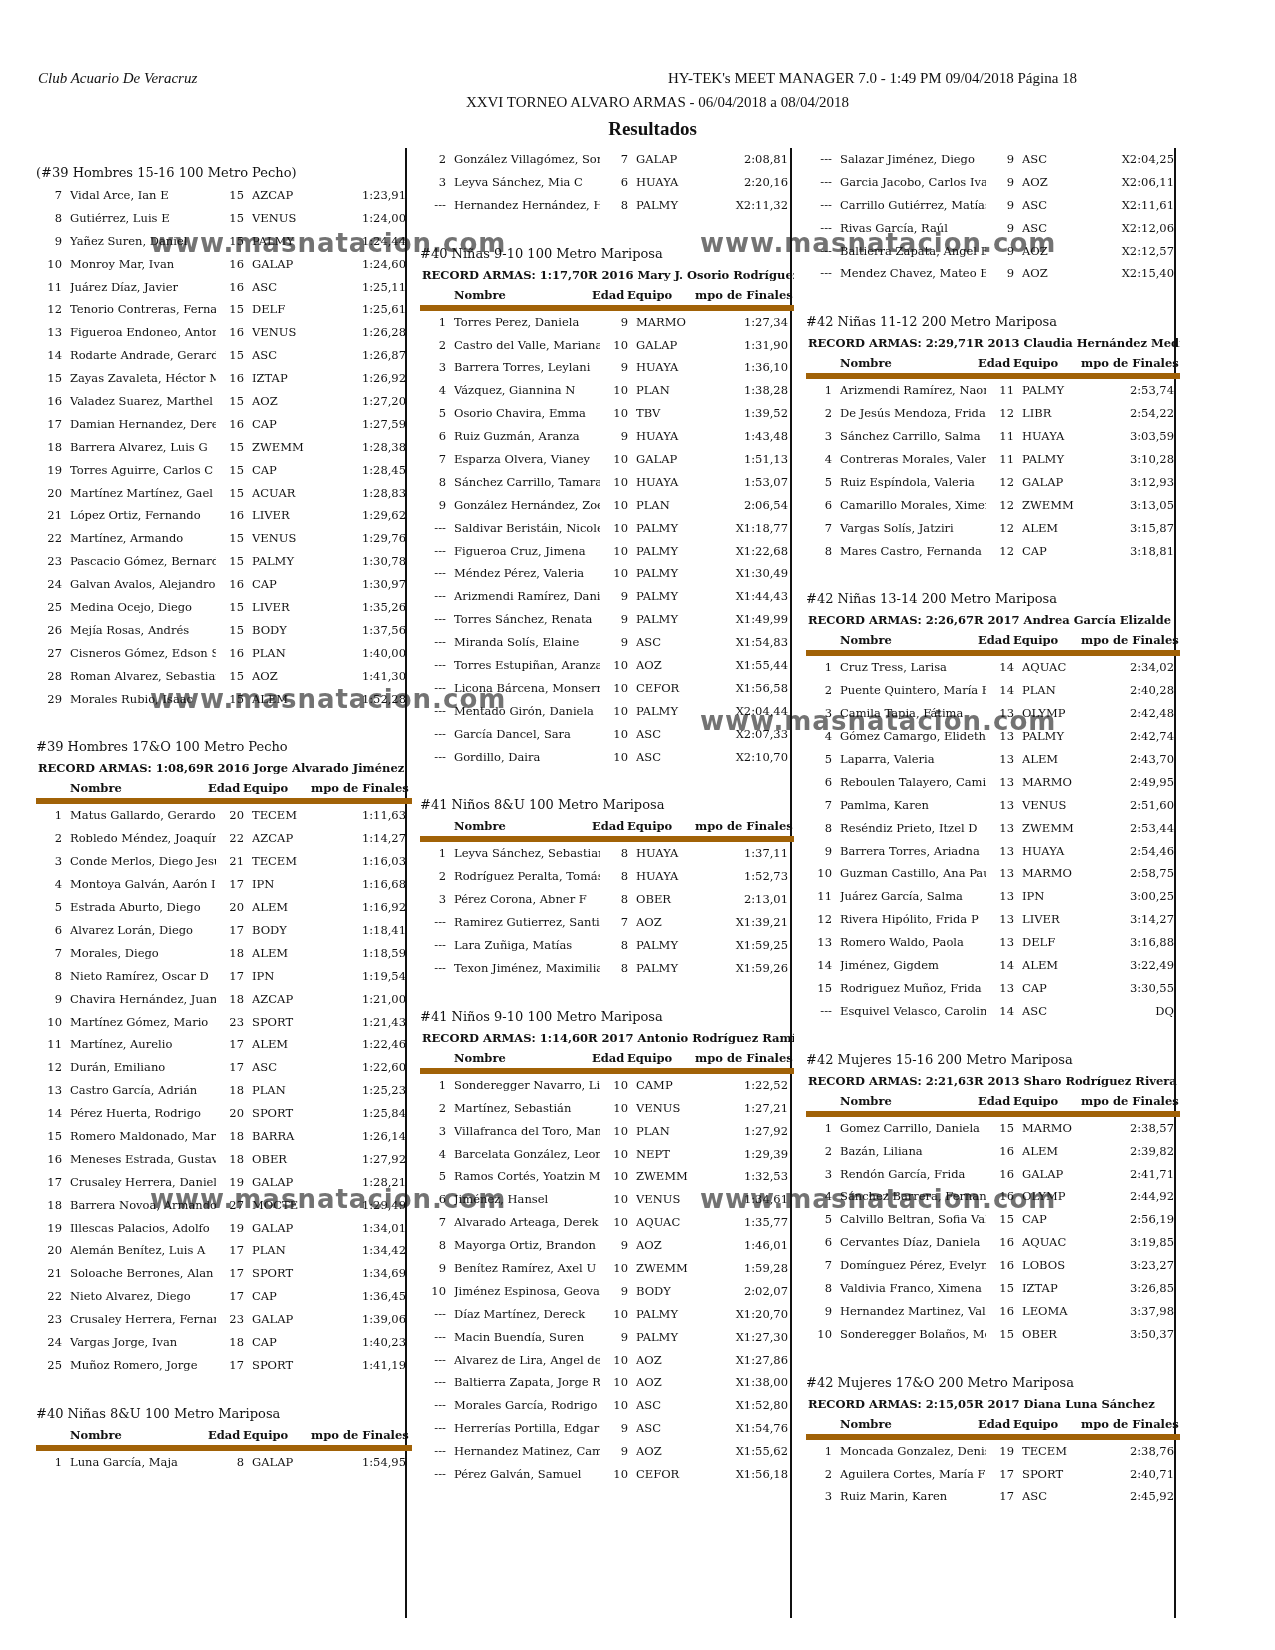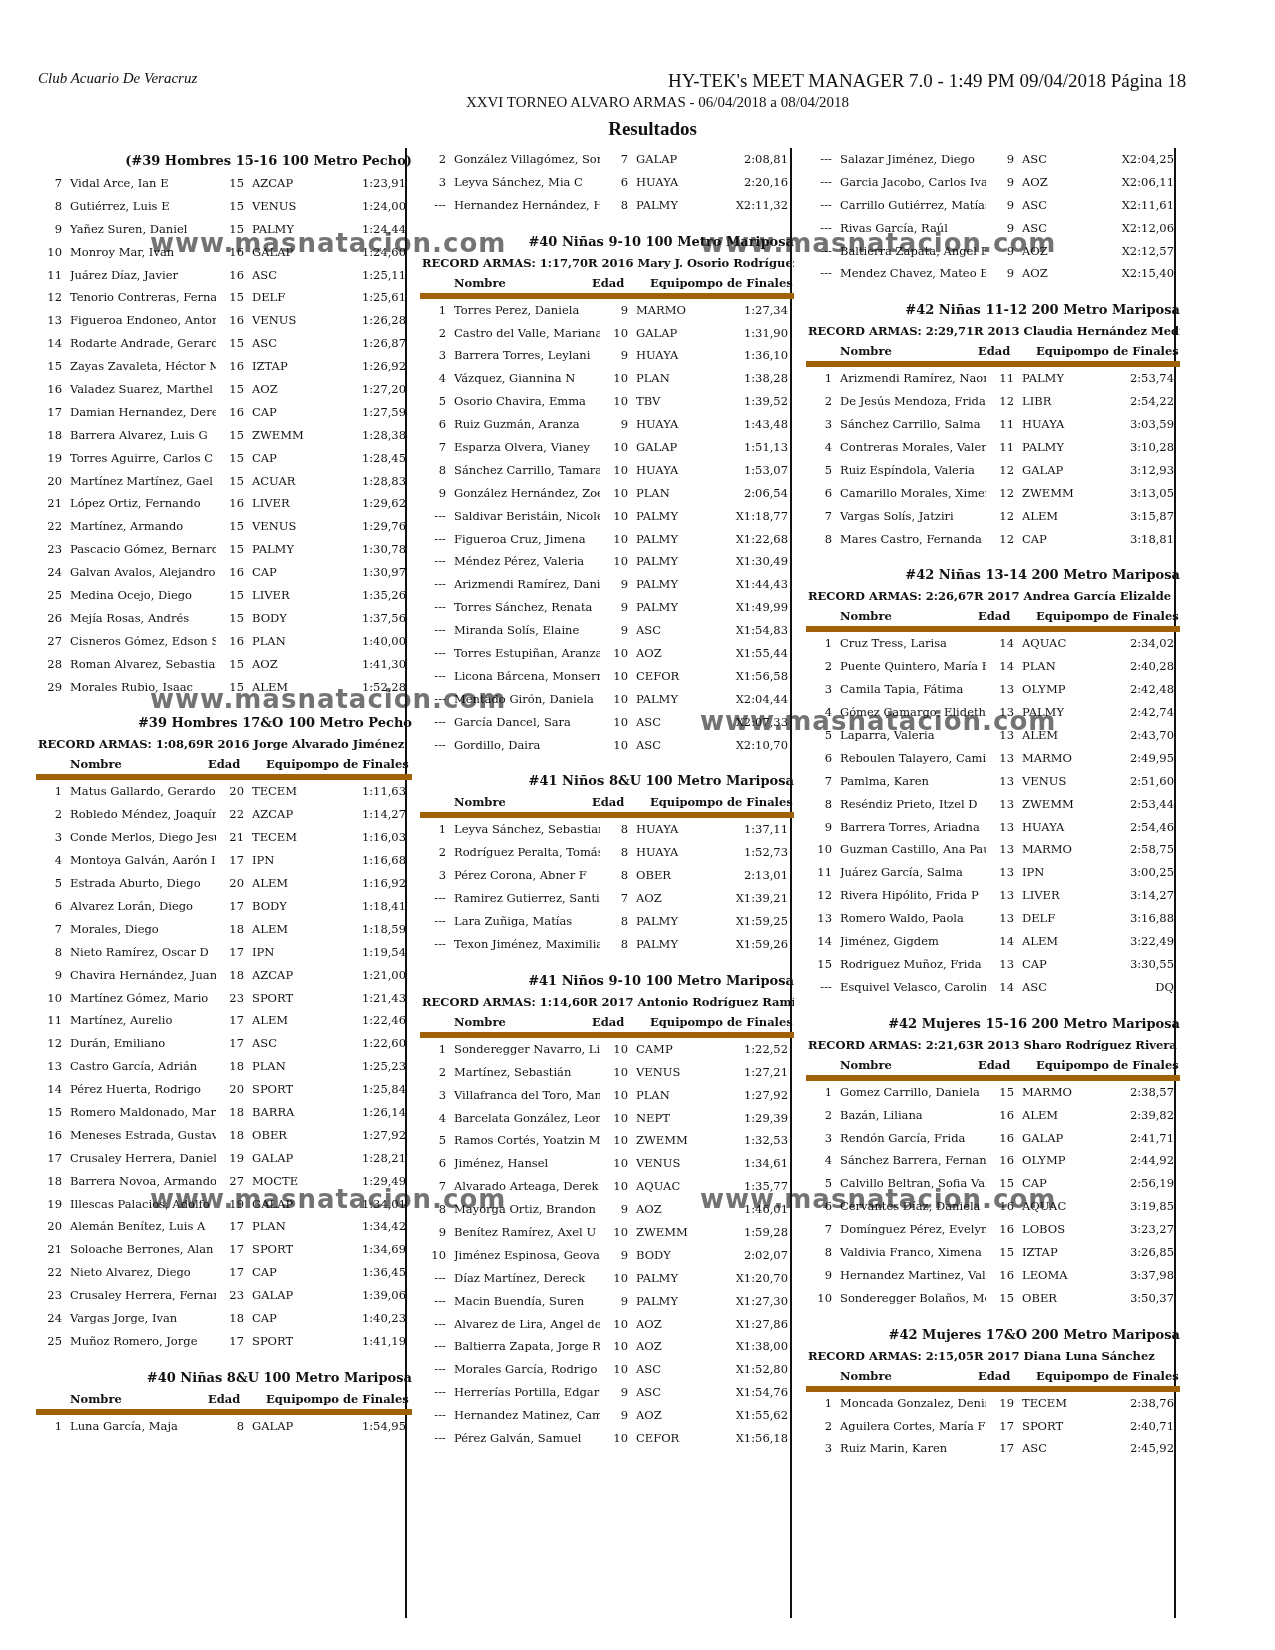--- a/index.html
+++ b/index.html
@@ -1,40 +1,40 @@
 <!DOCTYPE html>
 <html><head>
 <meta charset="utf-8">
 <style>
   html, body { margin:0; padding:0; background:#ffffff; }
   body { width:1275px; height:1650px; position:relative; overflow:hidden;
          font-family:"DejaVu Serif", "Liberation Serif", serif; color:#111; }
   .hdr-left { position:absolute; left:38px; top:70px; font-size:15px; font-family:"Liberation Serif", serif;font-style:italic; }
-  .hdr-right { position:absolute; left:668px; top:70px; font-size:19px; font-family:"Liberation Serif", serif; }
+  .hdr-right { position:absolute; left:668px; top:70px; font-size:15px; font-family:"Liberation Serif", serif; }
   .hdr-center { position:absolute; left:0; width:1275px; top:94px; text-align:center; font-size:15px; font-family:"Liberation Serif", serif; padding-left:40px; box-sizing:border-box;}
   .hdr-title { position:absolute; left:0; width:1275px; top:118px; text-align:center; font-size:19px; font-weight:bold; font-family:"Liberation Serif", serif; padding-left:30px; box-sizing:border-box;}
   .vline { position:absolute; top:148px; width:2px; background:#111; height:1470px; }
   .col { position:absolute; top:148px; }
   #col1 { left:36px; width:376px; }
   #col2 { left:420px; width:374px; }
   #col3 { left:806px; width:374px; }
-  .ev-title { font-weight:bold; font-size:13px; height:22px; line-height:22px; margin-top:2px; white-space:nowrap; overflow:hidden;text-align:right; }
+  .ev-title { font-weight:normal; font-size:13px; height:22px; line-height:22px; margin-top:14px; white-space:nowrap; overflow:hidden; }
   .rec { font-weight:bold; font-size:11.5px; height:20px; line-height:20px; white-space:nowrap; overflow:hidden; padding-left:2px; }
   .colhdr { position:relative; font-weight:bold; font-size:11.5px; height:20px; line-height:20px; border-bottom:6px solid #a16207; white-space:nowrap; overflow:hidden; }
   .colhdr span { position:absolute; top:0; }
   .row { position:relative; height:22.9px; line-height:22.9px; font-size:11.5px; white-space:nowrap; }
   .row span { position:absolute; top:0; overflow:hidden; }
   .c-place { left:0; width:26px; text-align:right; }
   .c-name { left:34px; width:146px; }
   .c-age { left:178px; width:30px; text-align:right; }
   .c-team { left:216px; width:70px; }
   .c-time { right:6px; width:80px; text-align:right; }
   .h-name { left:34px; }
   .h-age { left:172px; }
-  .h-team { left:230px; }
+  .h-team { left:207px; }
   .h-time { left:275px; }
   .gap { height:12px; }
   .wm { position:absolute; font-family:"DejaVu Sans", sans-serif; font-weight:bold; font-size:26px; color:#737373; letter-spacing:1px; pointer-events:none; z-index:0; }
   .col, .hdr-left, .hdr-right, .hdr-center, .hdr-title { z-index:1; }
 </style>
 </head>
 <body>
 
 <div class="hdr-left">Club Acuario De Veracruz</div>
 <div class="hdr-right">HY-TEK's MEET MANAGER 7.0 - 1:49 PM  09/04/2018  Página 18</div>

